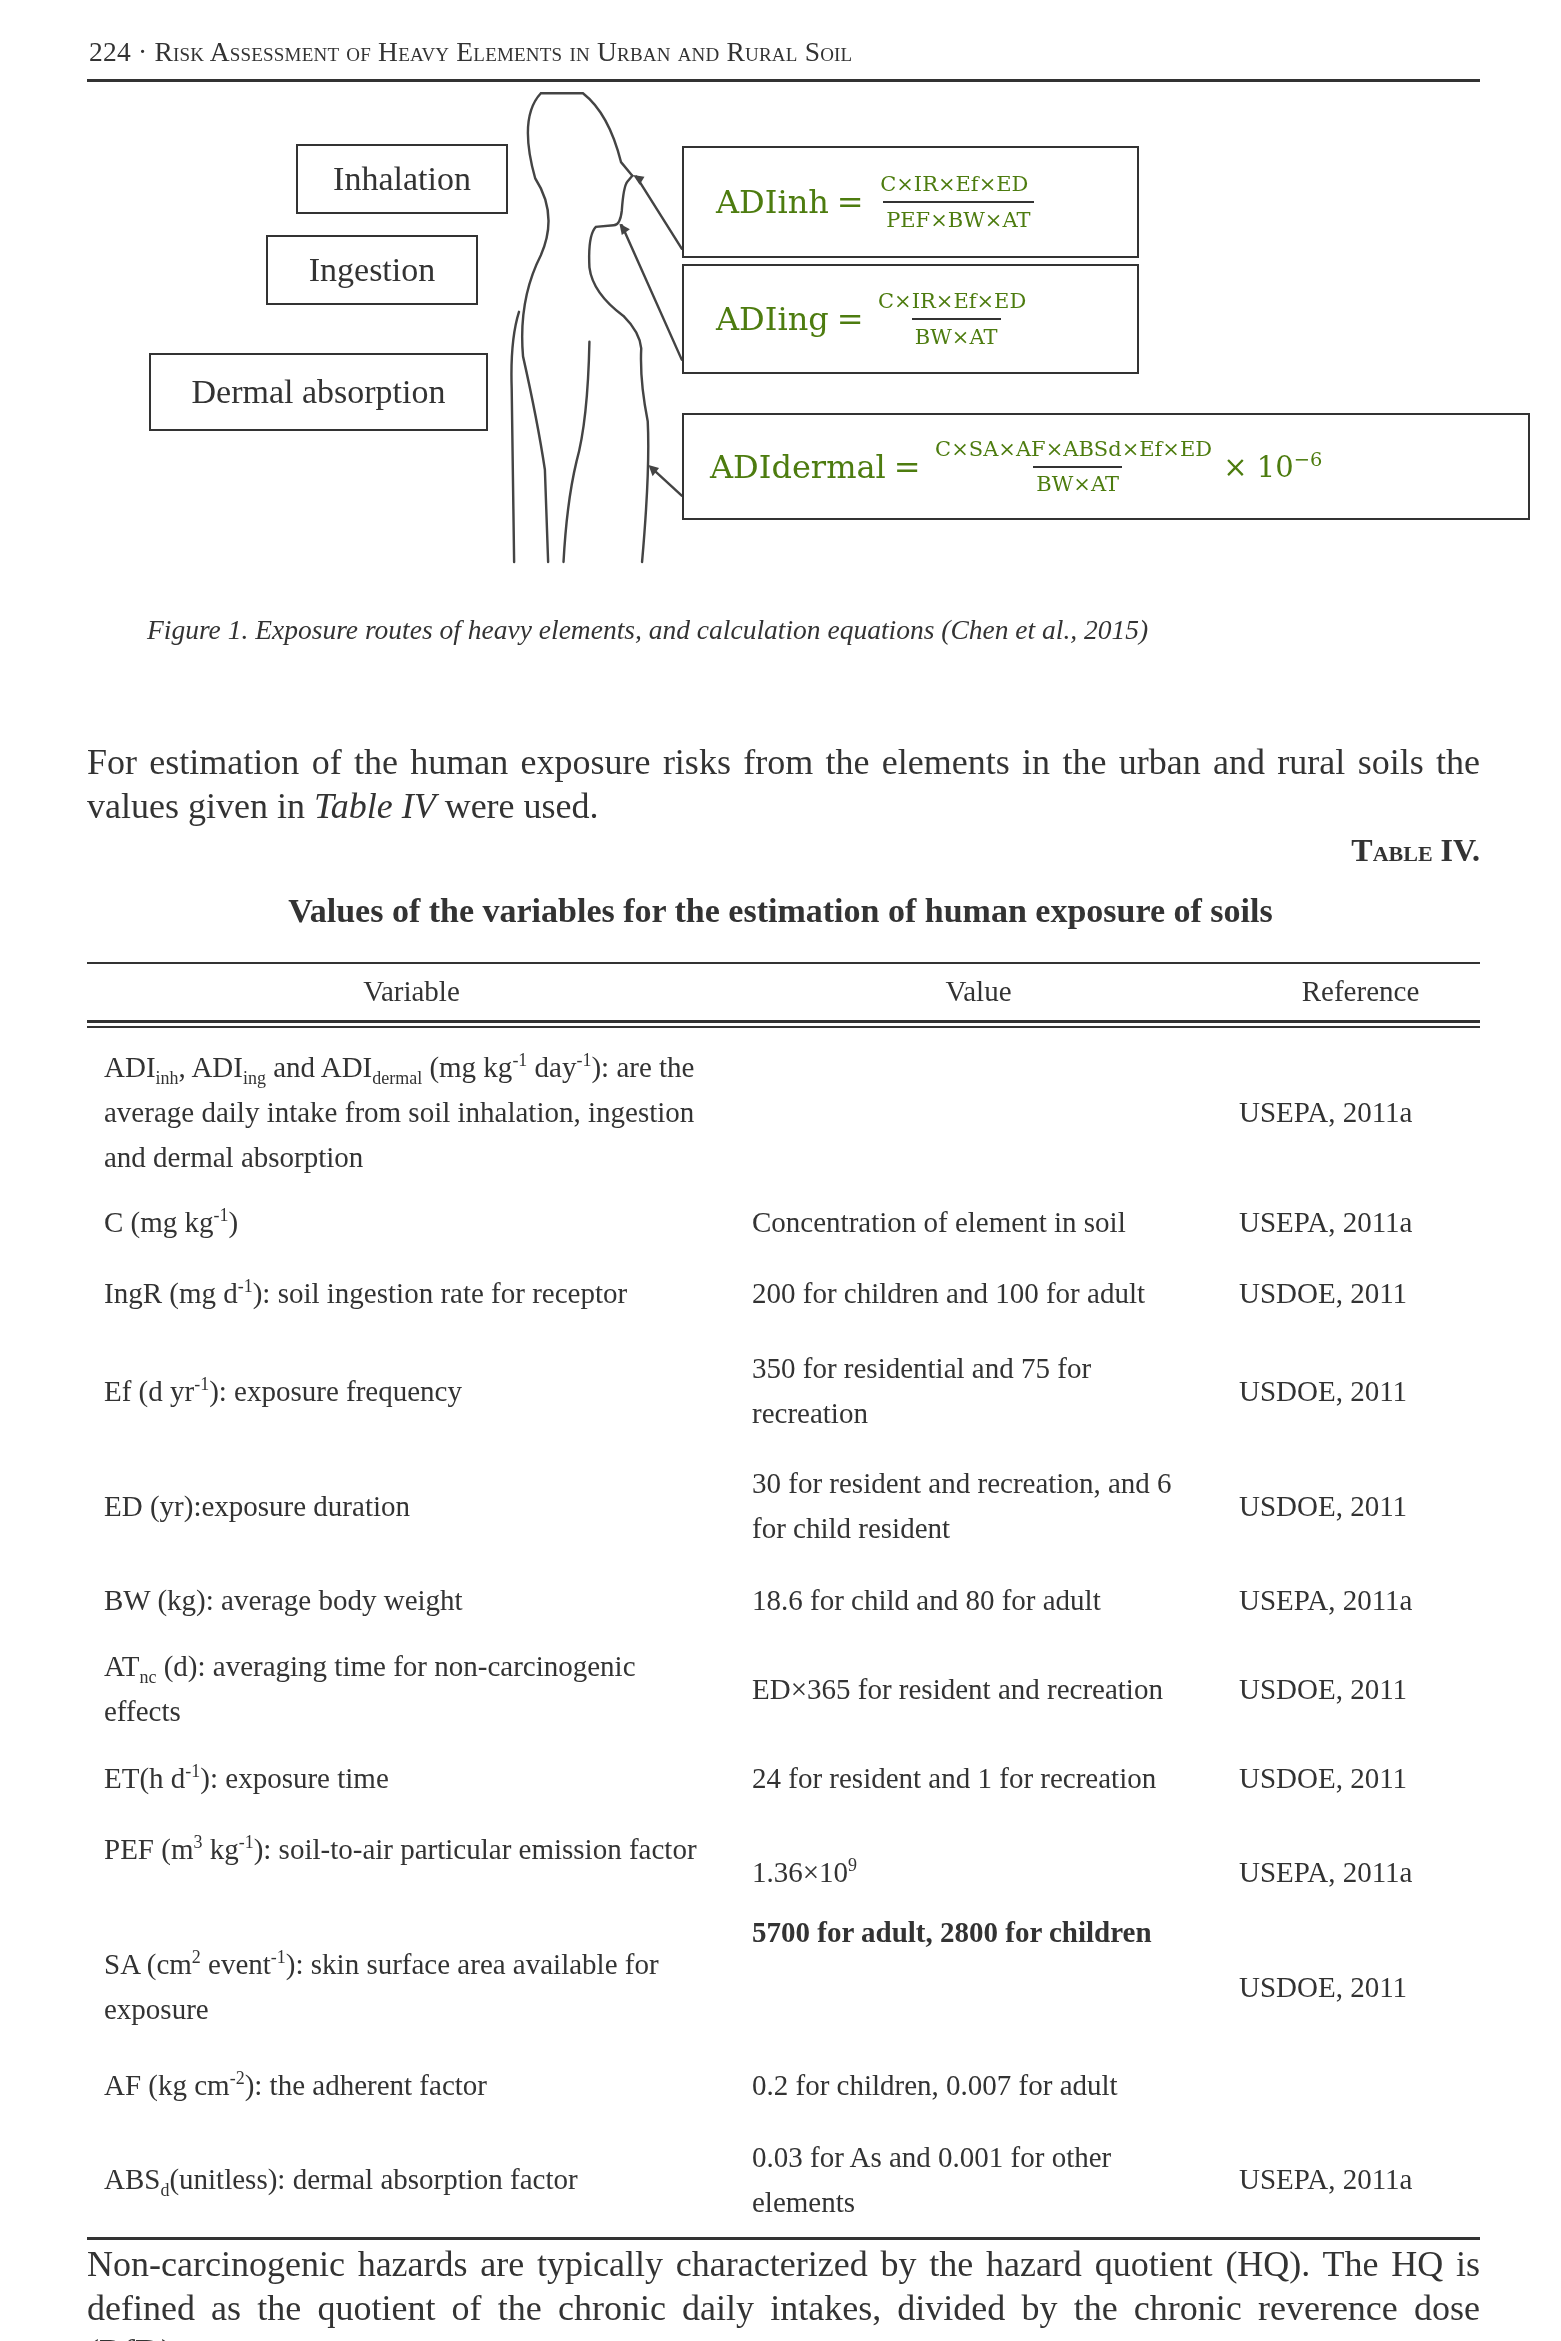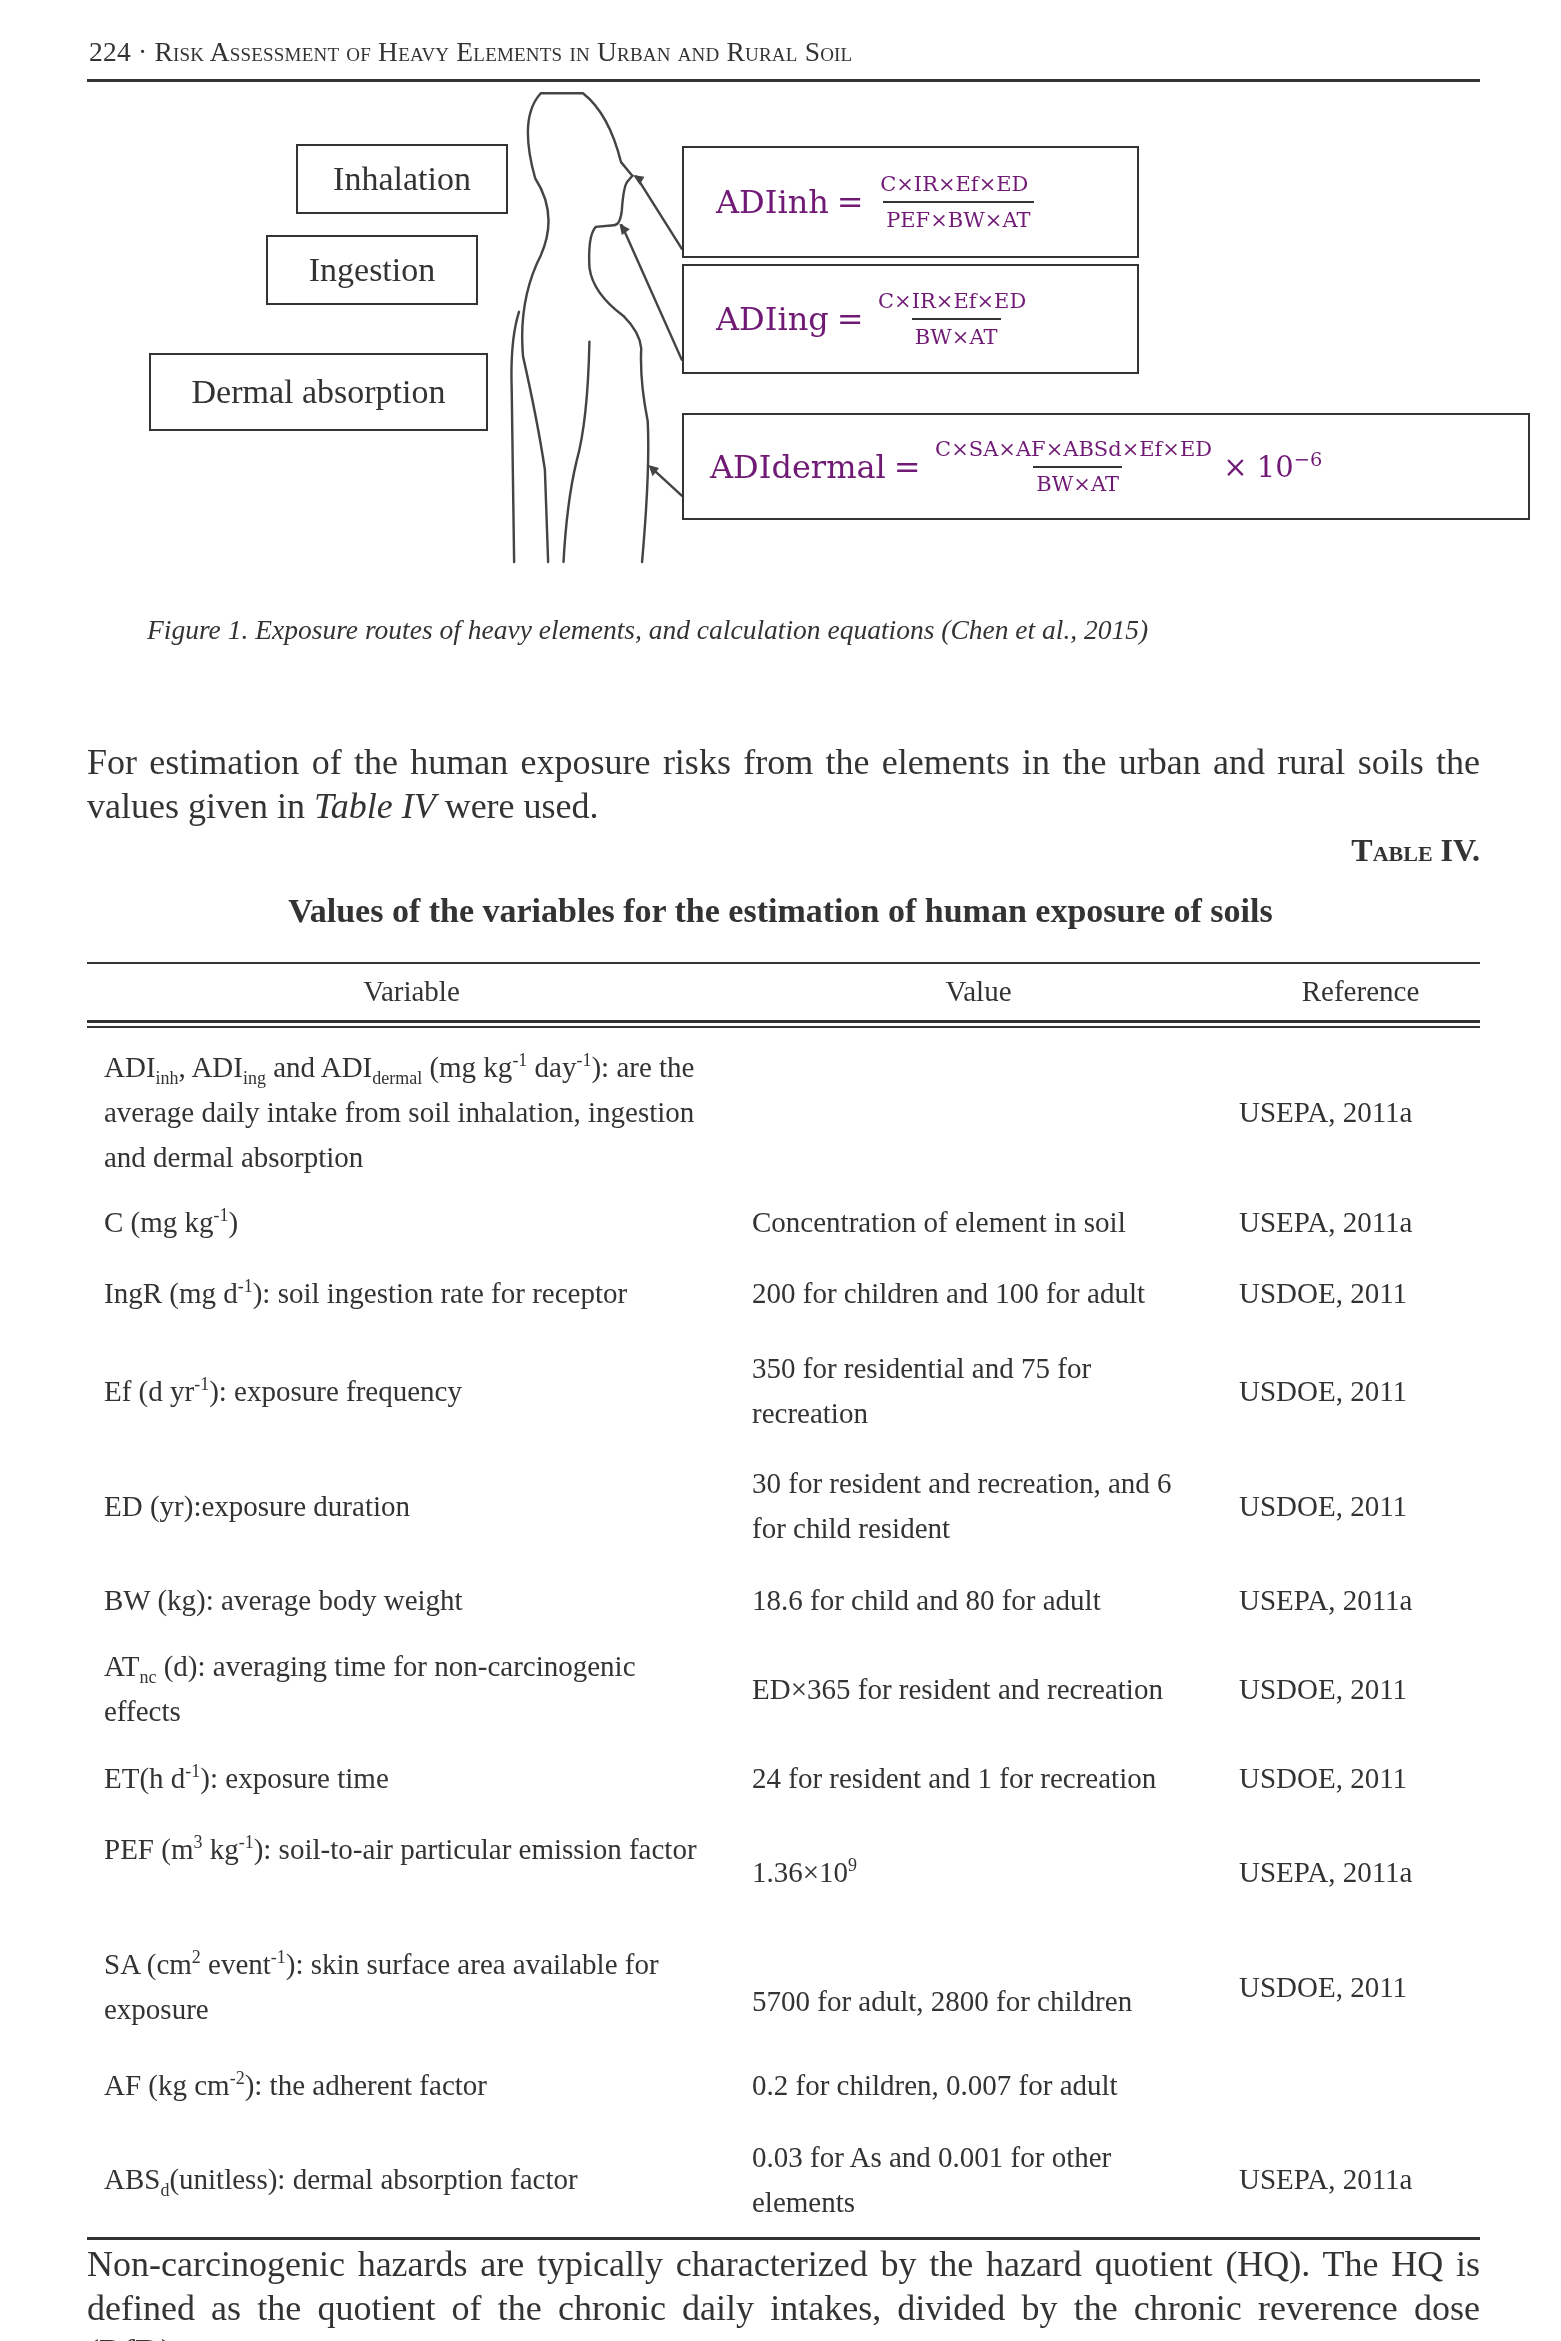--- a/index.html
+++ b/index.html
@@ -4,21 +4,21 @@
 <style>
   html, body { margin:0; padding:0; background:#fff; }
   body { width:1561px; height:2342px; position:relative; overflow:hidden; color:#333; font-family:"Liberation Serif", "DejaVu Serif", serif; }
   .abs { position:absolute; }
   .running-head { left:89px; top:36px; font-size:27.5px; letter-spacing:0.2px; color:#333; }
   .running-head .sc { font-variant:small-caps; }
   .head-rule { left:87px; top:79px; width:1393px; height:3.2px; background:#333; }
 
   .fig { left:0; top:81px; width:1561px; height:486px; }
   .label-box { position:absolute; border:2.4px solid #333; background:#fff; display:flex; align-items:center; justify-content:center; font-size:34px; color:#333; box-sizing:border-box; }
-  .formula-box { position:absolute; border:2.4px solid #333; background:#fff; box-sizing:border-box; display:flex; align-items:center; padding-left:32px; font-family:"DejaVu Serif", serif; color:#701a75; }
+  .formula-box { position:absolute; border:2.4px solid #333; background:#fff; box-sizing:border-box; display:flex; align-items:center; padding-left:32px; font-family:"DejaVu Serif", serif; color:#4d7c0f; }
   .f-lhs { font-size:32px; white-space:nowrap; }
   .f-eq { font-size:32px; margin:0 11.3px 0 8px; }
   .frac { display:inline-flex; flex-direction:column; align-items:center; font-size:21px; }
   .frac .num { padding:0 3.2px 4.9px; }
   .frac .den { padding:4.9px 3.2px 0; border-top:2.4px solid #333;margin-left:8px; }
   .f-tail { font-size:29px; margin-left:8px; white-space:nowrap; }
   .f-tail sup { font-size:19.4px; }
 
   .caption { left:147px; top:614px; font-size:27.5px; font-style:italic; color:#333; }
   .para { left:87px; width:1393px; font-size:36px; line-height:44px; color:#333; text-align:justify; }
@@ -180,21 +180,21 @@
   <span>PEF (m</span><sup>3</sup><span> kg</span><sup>-1</sup><span>): soil-to-air particular emission factor</span>
 </div>
 <div class="abs cell c2" style="top:1850px;">
   <span>1.36×10</span><sup>9</sup>
 </div>
 <div class="abs cell c3" style="top:1850px;">USEPA, 2011a</div>
 
 <div class="abs cell c1" style="top:1942px;width:632px;">
   <span>SA (cm</span><sup>2</sup><span> event</span><sup>-1</sup><span>): skin surface area available for exposure</span>
 </div>
-<div class="abs cell c2" style="top:1979px;">5700 for adult, 2800 for children</div>
+<div class="abs cell c2" style="top:1910px;font-weight:bold;">5700 for adult, 2800 for children</div>
 <div class="abs cell c3" style="top:1965px;">USDOE, 2011</div>
 
 <div class="abs cell c1" style="top:2063px;">
   <span>AF (kg cm</span><sup>-2</sup><span>): the adherent factor</span>
 </div>
 <div class="abs cell c2" style="top:2063px;">0.2 for children, 0.007 for adult</div>
 
 <div class="abs cell c1" style="top:2157px;">
   <span>ABS</span><sub>d</sub><span>(unitless): dermal absorption factor</span>
 </div>

